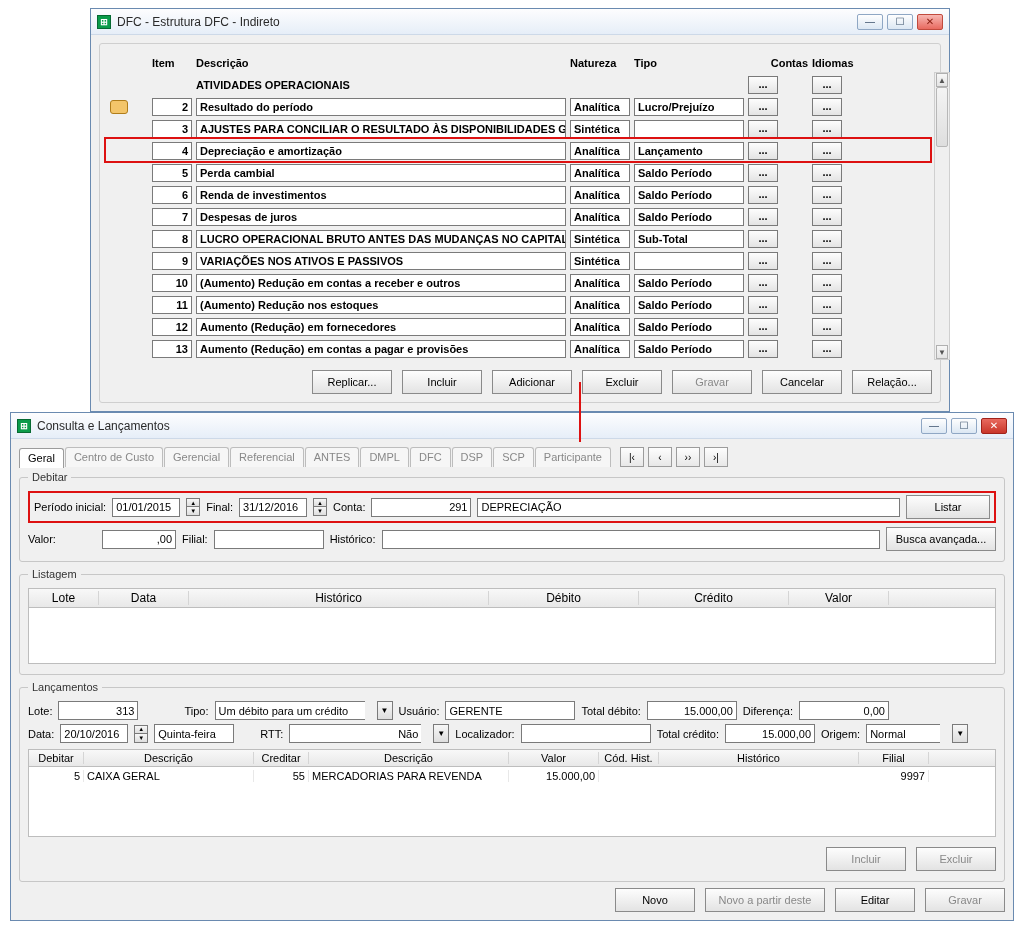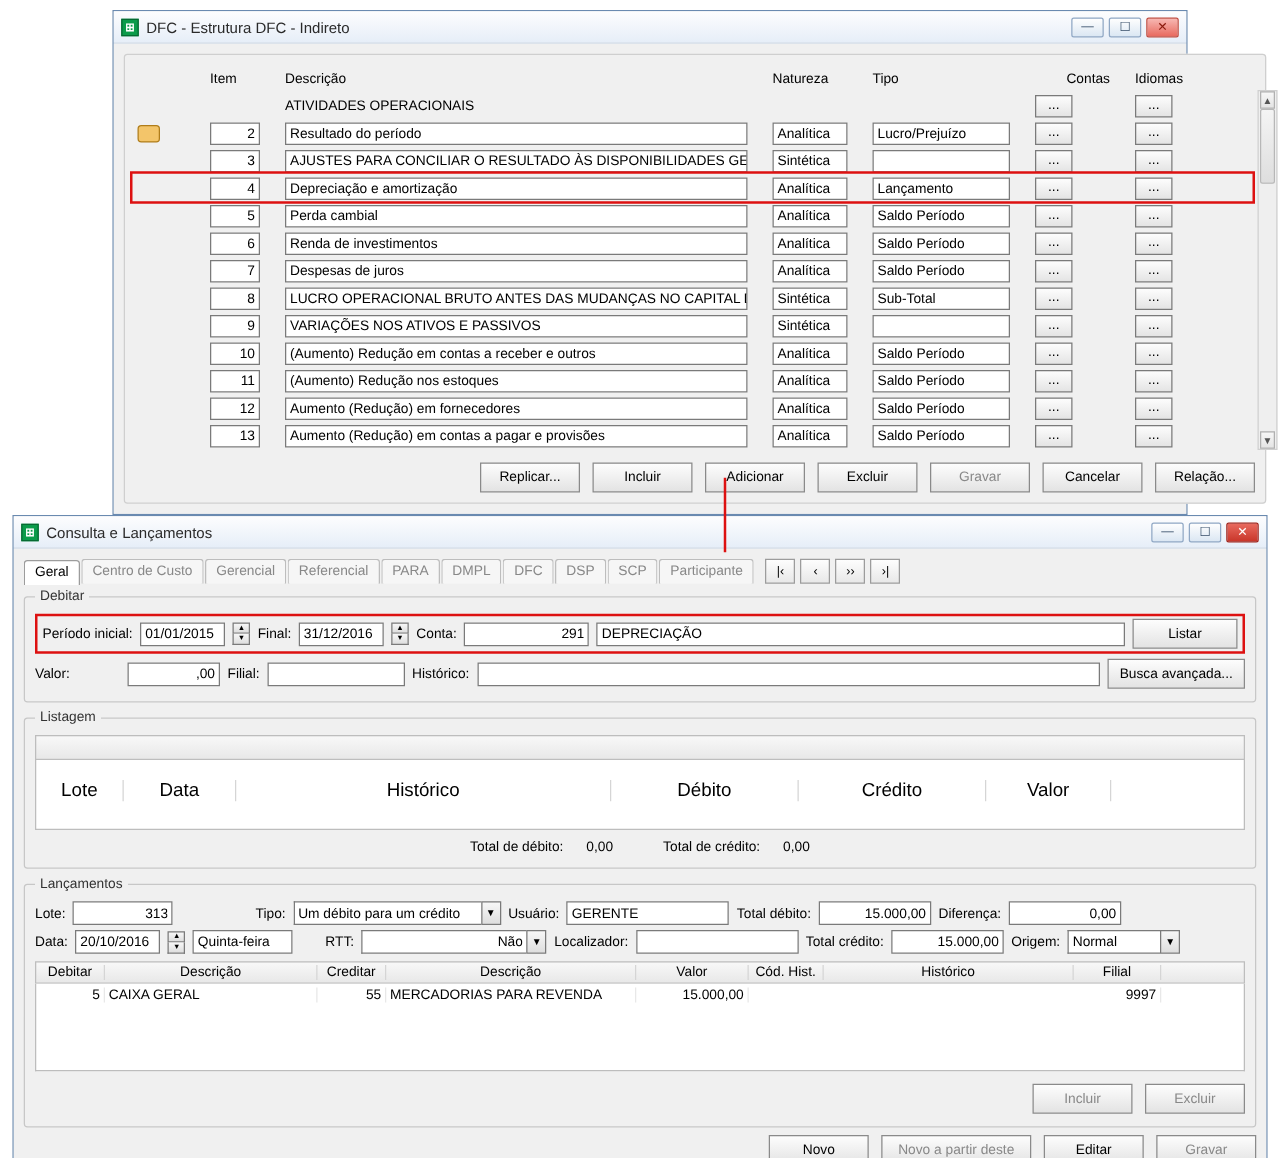--- a/index.html
+++ b/index.html
@@ -57,23 +57,24 @@
     padding: 8px;
     margin:0;
     background:#f0f0f0;
   }
   .dfc-grid {
     position: relative;
   }
   .dfc-header, .dfc-row {
     display: grid;
     grid-template-columns: 40px 40px 370px 60px 110px 60px 50px 22px;
-    gap: 20px;
+    gap: 4px;
     align-items: center;
     height: 22px;
+    font-weight: bold;
   }
   .dfc-header div { font-size: 11px; color:#000; }
   .dfc-cell-input {
     background:#fff;
     border:1px solid #7a7a7a;
     height: 18px;
     line-height:16px;
     padding: 0 3px;
     font-size:11px;
     overflow:hidden;
@@ -166,34 +167,35 @@
     border:2px solid #d11; padding:2px 4px; display:flex; align-items:center; gap:6px;
     width:100%;
   }
 
   .listagem-head {
     display:grid;
     grid-template-columns: 70px 90px 300px 150px 150px 100px;
     height:20px;align-items:center;text-align:center;
     border:1px solid #bdbdbd;background:linear-gradient(#f8f8f8,#e8e8e8);
   }
-  .listagem-head div { border-right:1px solid #d5d5d5; font-size:15px;margin-top:35px;}
+  .listagem-head div { border-right:1px solid #d5d5d5; font-size:12px;}
   .listagem-body {
     height:56px;border:1px solid #bdbdbd;border-top:none;background:#fff;
   }
   .totals {
     display:flex; gap:40px; justify-content:center; margin-top:8px; font-size:11px;
   }
 
   .lanc-row {
     display:flex; align-items:center; gap:6px; margin-bottom:4px;
   }
   .lanc-row .txt { }
   .combo {
     display:flex;
+    gap:12px;
   }
   .combo .txt { border-right:none; }
   .combo .drop {
     width:16px;height:19px;border:1px solid #7a7a7a;
     background:linear-gradient(#f7f7f7,#dedede);
     display:flex;align-items:center;justify-content:center;font-size:8px;cursor:pointer;
   }
 
   .lanc-table-head, .lanc-table-row {
     display:grid;
@@ -409,21 +411,21 @@
     </div>
   </div>
   <div class="client">
 
     <div class="tabs">
       <div id="tabs-container" style="display:flex;">
           <div class="tab active">Geral</div>
           <div class="tab">Centro de Custo</div>
           <div class="tab">Gerencial</div>
           <div class="tab">Referencial</div>
-          <div class="tab">PARA</div>
+          <div class="tab">ANTES</div>
           <div class="tab">DMPL</div>
           <div class="tab">DFC</div>
           <div class="tab">DSP</div>
           <div class="tab">SCP</div>
           <div class="tab">Participante</div>
         </div>
       <div class="navbtns">
         <div class="nav">|‹</div>
         <div class="nav">‹</div>
         <div class="nav">››</div>
@@ -470,33 +472,29 @@
       <legend>Listagem</legend>
       <div class="listagem-head">
         <div>Lote</div>
         <div>Data</div>
         <div>Histórico</div>
         <div>Débito</div>
         <div>Crédito</div>
         <div>Valor</div>
       </div>
       <div class="listagem-body"></div>
-      <div class="totals">
-        <span><span>Total de débito:</span>&nbsp;&nbsp;&nbsp;&nbsp;&nbsp;&nbsp;<span>0,00</span></span>
-        <span><span>Total de crédito:</span>&nbsp;&nbsp;&nbsp;&nbsp;&nbsp;&nbsp;<span>0,00</span></span>
-      </div>
     </fieldset>
 
     <fieldset class="named">
       <legend>Lançamentos</legend>
 
       <div class="lanc-row">
         <span class="lbl">Lote:</span>
         <input class="txt num" style="width: 80px;" value="313">
-        <span class="lbl" style="margin-left:60px;">Tipo:</span>
+        <span class="lbl" style="margin-left:40px;">Tipo:</span>
         <div class="combo">
           <input class="txt" style="width: 150px;" value="Um débito para um crédito">
           <div class="drop">▼</div>
         </div>
         <span class="lbl">Usuário:</span>
         <input class="txt" style="width: 130px;" value="GERENTE">
         <span class="lbl">Total débito:</span>
         <input class="txt num" style="width: 90px;" value="15.000,00">
         <span class="lbl">Diferença:</span>
         <input class="txt num" style="width: 90px;" value="0,00">

